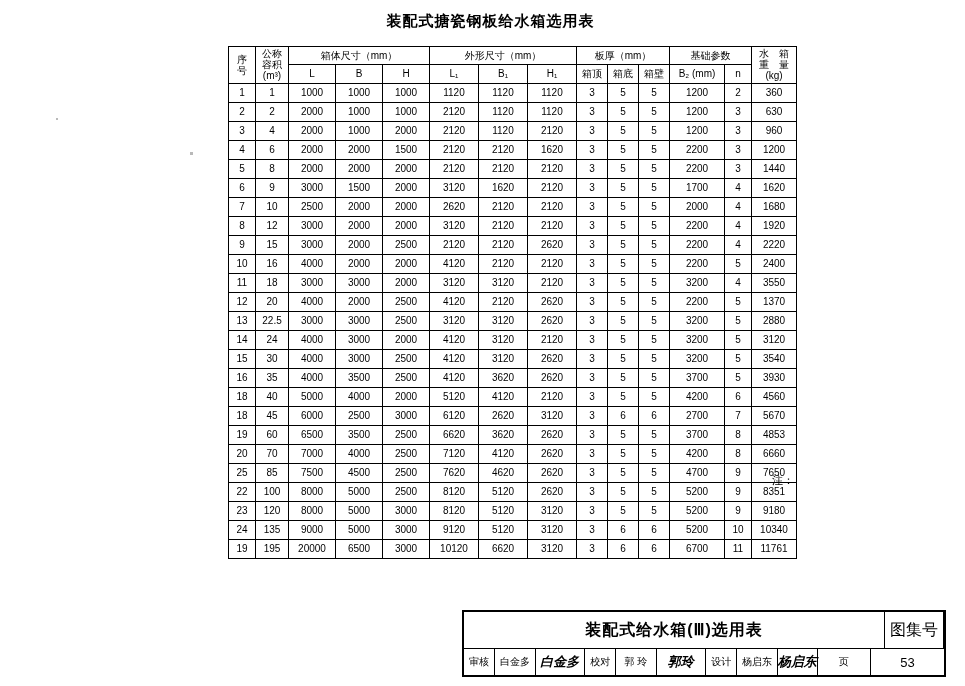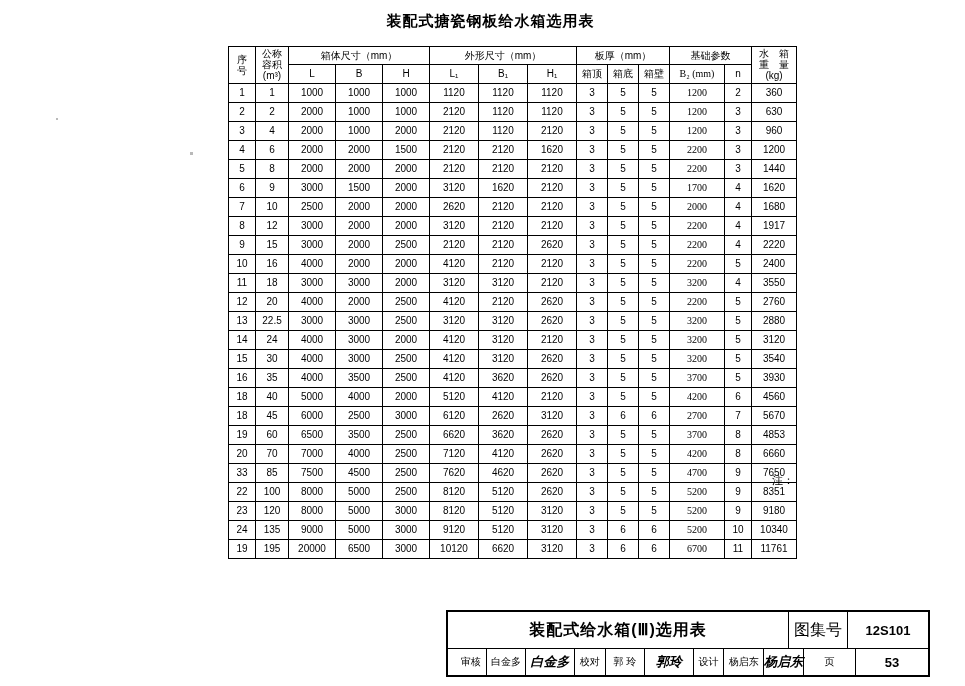--- a/index.html
+++ b/index.html
@@ -52,21 +52,21 @@
   }
   table.main tbody td {
     height: 18px;
     font-size: 10px;
   }
   .col-seq   { width: 26px; }
   .col-vol   { width: 32px; margin-top: 28px; }
   .col-dim   { width: 46px; }
   .col-out   { width: 48px; }
   .col-plate { width: 30px; }
-  .col-b2    { width: 54px; font-family: Liberation Serif, serif; }
+  .col-b2    { width: 54px; }
   .col-n     { width: 26px; }
   .col-wt    { width: 44px; }
 
   .hdr-stack {
     display: flex;
     flex-direction: column;
     align-items: center;
     justify-content: center;
     line-height: 1.12;
     padding: 1px 0;
@@ -83,21 +83,21 @@
     line-height: 1.55;
   }
   .note .note-label {
     float: left;
     margin-right: 2px;
   }
 
   
   .titleblock {
     position: absolute;
-    left: 446px;
+    left: 462px;
     top: 610px;
     width: 484px;
     border: 2px solid #000;
     box-sizing: border-box;
   }
   .tb-row1 {
     display: flex;
     height: 36px;
     border-bottom: 1px solid #000;
   }
@@ -124,21 +124,20 @@
     display: flex;
     align-items: center;
     justify-content: center;
     font-size: 13px;
     font-weight: bold;
   }
   .tb-row2 {
     display: flex;
     height: 26px;
     font-size: 10px;
-    padding-left: 8px;
   }
   .tb-cell {
     display: flex;
     align-items: center;
     justify-content: center;
     border-right: 1px solid #000;
     box-sizing: border-box;
     white-space: nowrap;
   }
   .tb-lab { width: 34px; }
@@ -148,21 +147,21 @@
     font-family: "Liberation Serif", serif;
     font-style: italic;
     font-weight: bold;
     font-size: 13px;
   }
   .tb-pagelab { width: 58px; }
   .tb-pageval {
     width: 80px;
     border-right: none;
     font-size: 13px;
-    font-weight: bold;
+    font-weight: normal;
   }
   .tb-flex { flex: 1; }
 
   
   .speck {
     position: absolute;
     background: #b9b9b9;
   }
 </style>
 </head>
@@ -336,21 +335,21 @@
           <td class="col-dim">2000</td>
           <td class="col-dim">2000</td>
           <td class="col-out">3120</td>
           <td class="col-out">2120</td>
           <td class="col-out">2120</td>
           <td class="col-plate">3</td>
           <td class="col-plate">5</td>
           <td class="col-plate">5</td>
           <td class="col-b2">2200</td>
           <td class="col-n">4</td>
-          <td class="col-wt">1917</td>
+          <td class="col-wt">1920</td>
         </tr>
         <tr>
           <td class="col-seq">9</td>
           <td class="col-vol">15</td>
           <td class="col-dim">3000</td>
           <td class="col-dim">2000</td>
           <td class="col-dim">2500</td>
           <td class="col-out">2120</td>
           <td class="col-out">2120</td>
           <td class="col-out">2620</td>
@@ -400,21 +399,21 @@
           <td class="col-dim">2000</td>
           <td class="col-dim">2500</td>
           <td class="col-out">4120</td>
           <td class="col-out">2120</td>
           <td class="col-out">2620</td>
           <td class="col-plate">3</td>
           <td class="col-plate">5</td>
           <td class="col-plate">5</td>
           <td class="col-b2">2200</td>
           <td class="col-n">5</td>
-          <td class="col-wt">2760</td>
+          <td class="col-wt">1370</td>
         </tr>
         <tr>
           <td class="col-seq">13</td>
           <td class="col-vol">22.5</td>
           <td class="col-dim">3000</td>
           <td class="col-dim">3000</td>
           <td class="col-dim">2500</td>
           <td class="col-out">3120</td>
           <td class="col-out">3120</td>
           <td class="col-out">2620</td>
@@ -531,21 +530,21 @@
           <td class="col-out">4120</td>
           <td class="col-out">2620</td>
           <td class="col-plate">3</td>
           <td class="col-plate">5</td>
           <td class="col-plate">5</td>
           <td class="col-b2">4200</td>
           <td class="col-n">8</td>
           <td class="col-wt">6660</td>
         </tr>
         <tr>
-          <td class="col-seq">33</td>
+          <td class="col-seq">25</td>
           <td class="col-vol">85</td>
           <td class="col-dim">7500</td>
           <td class="col-dim">4500</td>
           <td class="col-dim">2500</td>
           <td class="col-out">7620</td>
           <td class="col-out">4620</td>
           <td class="col-out">2620</td>
           <td class="col-plate">3</td>
           <td class="col-plate">5</td>
           <td class="col-plate">5</td>
@@ -622,21 +621,20 @@
 </div>
 
 <div class="note">
   <span class="note-label">注：</span>
 </div>
 
 <div class="titleblock">
   <div class="tb-row1">
     <div class="tb-name">装配式给水箱(Ⅲ)选用表</div>
     <div class="tb-atlas-label">图集号</div>
-    <div class="tb-atlas-value">12S101</div>
   </div>
   <div class="tb-row2">
     <div class="tb-cell tb-lab">审核</div>
     <div class="tb-cell tb-nm">白金多</div>
     <div class="tb-cell tb-sig">白金多</div>
     <div class="tb-cell tb-lab">校对</div>
     <div class="tb-cell tb-nm">郭 玲</div>
     <div class="tb-cell tb-sig">郭玲</div>
     <div class="tb-cell tb-lab">设计</div>
     <div class="tb-cell tb-nm">杨启东</div>

